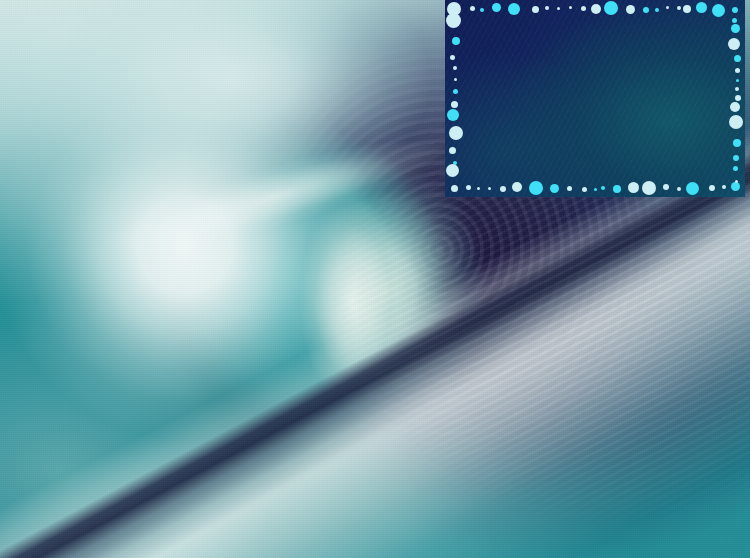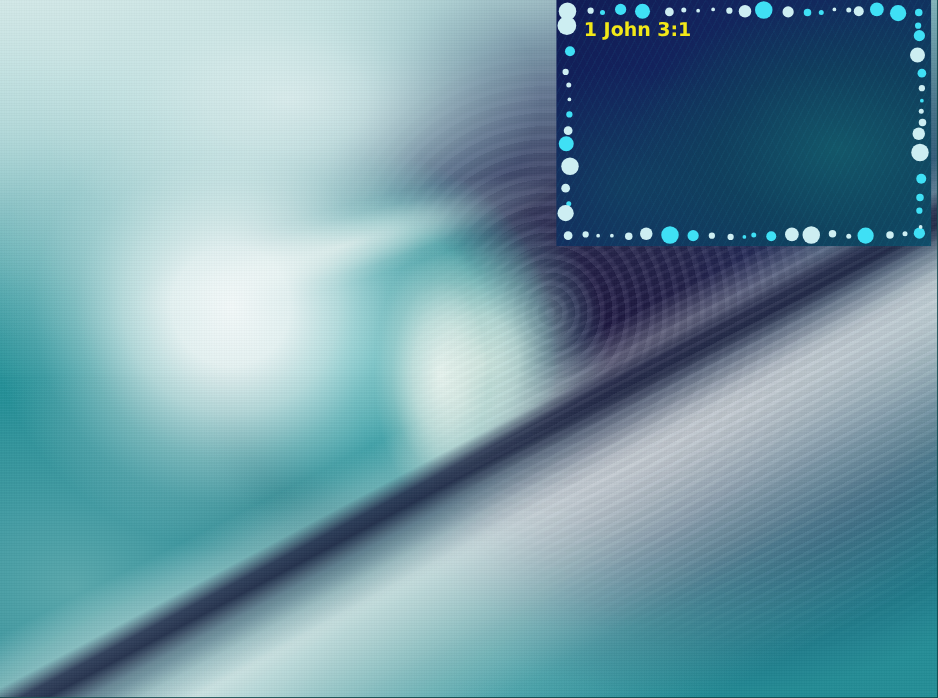--- a/index.html
+++ b/index.html
@@ -321,21 +321,20 @@
   <div class="layer foam-band2"></div>
   <div class="layer dark-streak"></div>
   <div class="layer striations"></div>
   <div class="layer grain"></div>
 
   <div id="verse-box">
     <div class="verse-bg"></div>
     <div class="verse-bg-tex"></div>
 
     <div class="verse-text">
-      <span class="verse-ref">1 John 3:1</span>
     </div>
 
     <div class="dot-frame" id="dot-frame">
         <div class="dot" style="left: 2px; top: 2.45987px; width: 14px; height: 14px; background: rgb(205, 238, 242);"></div>
         <div class="dot" style="left: 24.8038px; top: 5.90996px; width: 5px; height: 5px; background: rgb(205, 238, 242);"></div>
         <div class="dot" style="left: 35.0021px; top: 7.79672px; width: 4px; height: 4px; background: rgb(63, 224, 245);"></div>
         <div class="dot" style="left: 46.7211px; top: 3.0396px; width: 9px; height: 9px; background: rgb(63, 224, 245);"></div>
         <div class="dot" style="left: 63.4739px; top: 3.41292px; width: 12px; height: 12px; background: rgb(63, 224, 245);"></div>
         <div class="dot" style="left: 86.8942px; top: 5.5226px; width: 7px; height: 7px; background: rgb(205, 238, 242);"></div>
         <div class="dot" style="left: 100.433px; top: 6.20874px; width: 4px; height: 4px; background: rgb(205, 238, 242);"></div>

